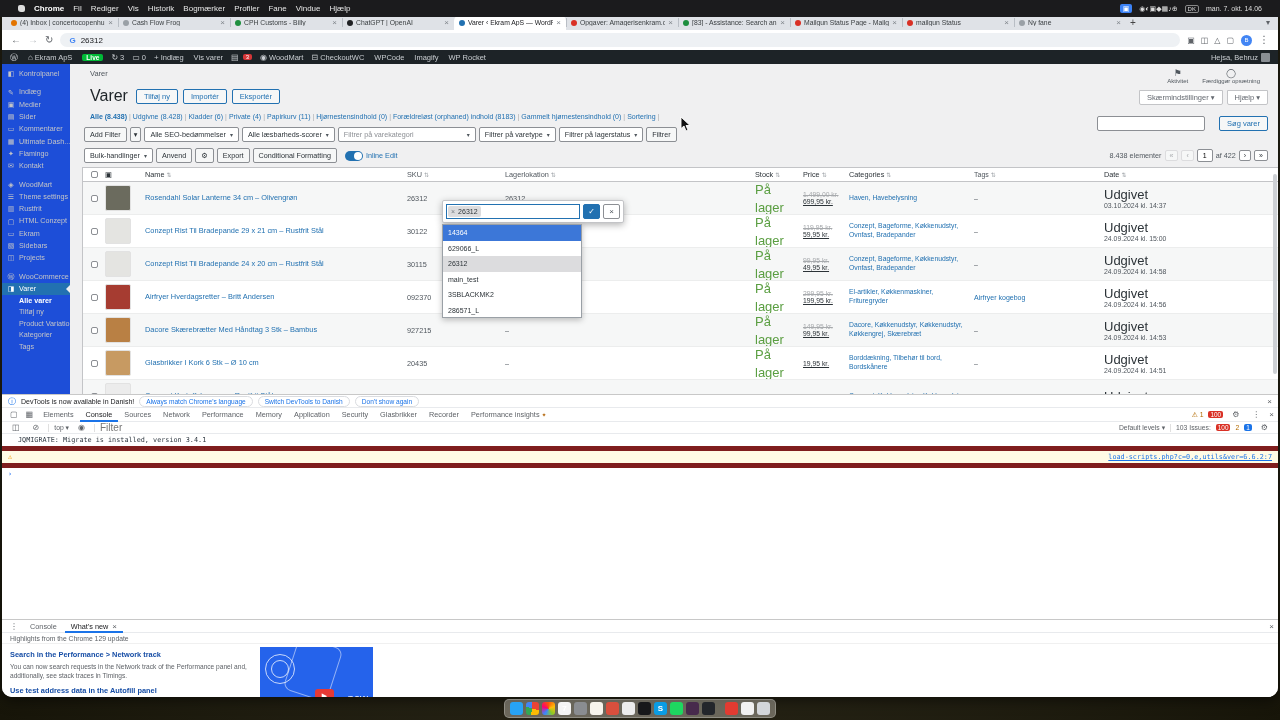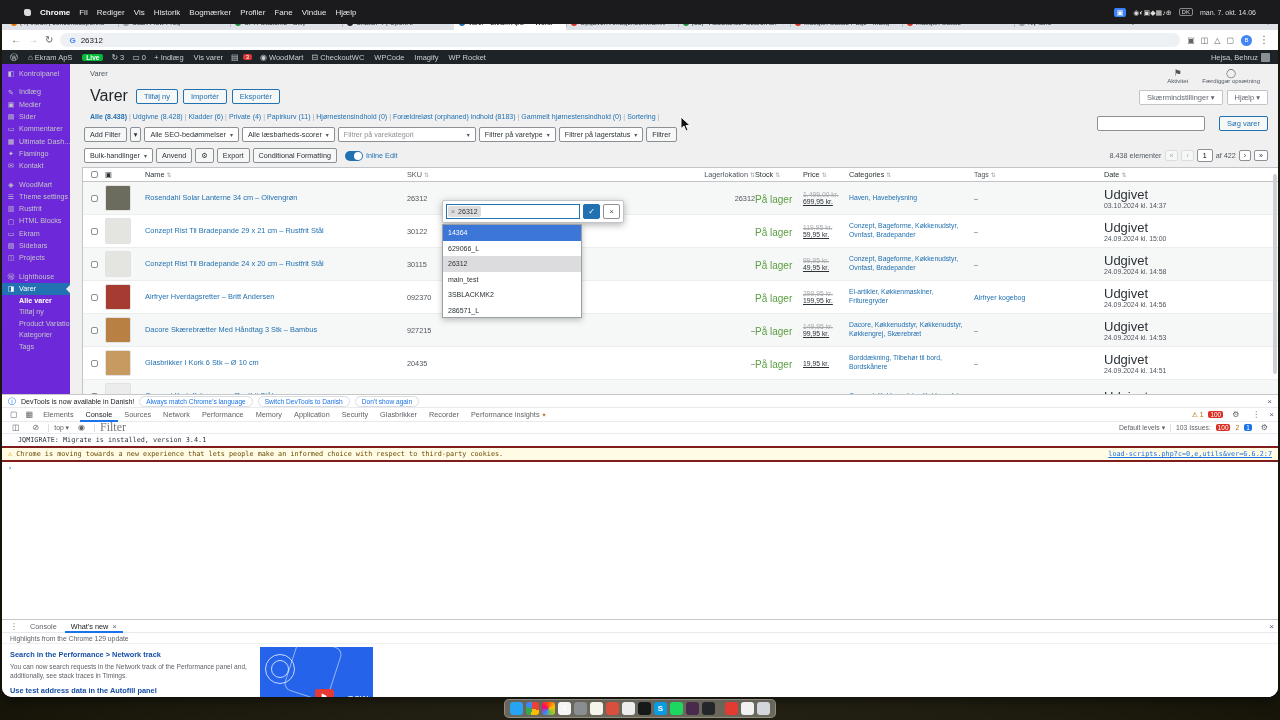--- a/index.html
+++ b/index.html
@@ -1,19 +1,19 @@
 <!DOCTYPE html>
 <html><head>
 <meta charset="utf-8">
 <style>
 *{margin:0;padding:0;box-sizing:border-box}
 body{width:1280px;height:720px;font-family:"Liberation Sans",sans-serif;overflow:hidden;background:#111}
 .desktop{position:relative;width:1280px;height:720px;background:radial-gradient(ellipse at 50% 30%,#4a4631 0%,#2e2b1c 45%,#171509 100%);overflow:hidden}
 
-.menubar{height:24px;background:#1b1b1d;display:flex;align-items:center;gap:9px;padding:0 24px;color:#e6e6e6;font-size:8px;position:relative;z-index:10}
+.menubar{height:17px;background:#1b1b1d;display:flex;align-items:center;gap:9px;padding:0 18px;color:#e6e6e6;font-size:8px;position:relative;z-index:10}
 .apple{width:7px;height:7px;background:#ddd;border-radius:2px 3px 2px 3px;flex:none}
 .mb-item.first{font-weight:bold;color:#fff}
 .mb-right{margin-left:auto;display:flex;gap:7px;align-items:center;font-size:7px;color:#ddd}
 .mb-ic{font-size:7px;line-height:1}
 .mb-ic.hl{background:#3b82f6;border-radius:2px;padding:1px 3px;color:#fff}
 .mb-lang{border:1px solid #888;border-radius:2px;padding:0 2px;font-size:6px}
 
 .window{position:absolute;left:2px;right:2px;top:13px;bottom:23px;display:flex;flex-direction:column;background:#fff;border-radius:0 0 10px 10px;overflow:hidden;box-shadow:0 3px 14px rgba(0,0,0,.55)}
 .tabstrip{height:17px;background:#dfe2e7;display:flex;align-items:flex-end;padding:2px 4px 0 4px;flex:none}
 .tab{width:112px;height:15px;display:flex;align-items:center;gap:3px;padding:0 5px;border-radius:6px 6px 0 0;font-size:6.8px;color:#3c4043;position:relative;flex:none}
@@ -35,21 +35,21 @@
 
 .adminbar{height:14px;background:#1d2327;display:flex;align-items:center;gap:8px;padding:0 8px;color:#c9cdd1;font-size:7.5px;flex:none}
 .ab-item{display:flex;align-items:center;gap:2px;white-space:nowrap}
 .ab-item .ic{font-size:8px}
 .ab-item.live .lbl{background:#00ba37;color:#fff;border-radius:2px;padding:0 4px;font-size:6.5px;font-weight:bold}
 .ab-badge{background:#d63638;color:#fff;border-radius:2px;padding:0 3px;font-size:6px}
 .ab-right{margin-left:auto;display:flex;align-items:center;gap:3px}
 .ab-avatar{width:9px;height:9px;background:#8a8f94;border-radius:1px}
 
 .wpbody{flex:0 0 330px;display:flex;position:relative;overflow:hidden}
-.sidebar{flex:0 0 68px;background:#6d28d9;color:#c3c4c7;font-size:7.2px;padding-top:4px;overflow:hidden}
+.sidebar{flex:0 0 68px;background:#1d4ed8;color:#c3c4c7;font-size:7.2px;padding-top:4px;overflow:hidden}
 .sb-item{display:flex;align-items:center;gap:4px;padding:2.2px 5px;line-height:1.1;white-space:nowrap}
 .sb-item .ic{font-size:7px;width:8px;text-align:center;flex:none}
 .sb-item.sep{margin-top:6px}
 .sb-item.active{background:#2271b1;color:#fff;position:relative}
 .sb-item.active::after{content:"";position:absolute;right:0;top:50%;transform:translateY(-50%);border:4px solid transparent;border-right-color:#f0f0f1}
 .sb-sub .sb-item{padding:1.8px 5px 1.8px 17px}
 .sb-sub .current{color:#fff;font-weight:bold}
 .content{flex:1;background:#f0f0f1;position:relative;color:#3c434a;overflow:hidden}
 .crumb{padding:5px 0 0 20px;font-size:7.5px;color:#50575e}
 .hub{position:absolute;top:4px;right:18px;display:flex;gap:14px;text-align:center;font-size:6px;color:#50575e}
@@ -81,31 +81,31 @@
 
 .table{position:absolute;left:12px;right:0;top:103px;background:#fff;border:1px solid #c3c4c7;border-right:none}
 .th-row{display:flex;height:14px;align-items:center;border-bottom:1px solid #c3c4c7;font-size:7.3px;color:#2c3338}
 .sortable::after{content:"⇅";font-size:6px;color:#a0a5aa;margin-left:2px}
 .tbody .tr{display:flex;align-items:center;min-height:33px;height:33px;border-bottom:1px solid #eceded;overflow:hidden}
 .tbody .tr:nth-child(odd){background:#f6f7f7}
 .c-cb{flex:0 0 22px;display:flex;justify-content:center}
 .c-img{flex:0 0 40px}
 .c-name{flex:0 0 262px;padding-right:10px}
 .c-sku{flex:0 0 98px}
-.c-loc{flex:0 0 250px;text-align:right}
+.c-loc{flex:0 0 250px;text-align:left}
 .c-stock{flex:0 0 48px}
 .c-price{flex:0 0 46px;padding-right:4px}
 .c-cats{flex:0 0 125px;padding-right:8px}
 .c-tags{flex:0 0 130px;font-size:7px;color:#50575e}
 .c-date{flex:1}
 .cb{width:7px;height:7px;border:1px solid #8c8f94;border-radius:2px;background:#fff;display:inline-block}
 .thumb{width:26px;height:26px;border-radius:2px;display:block;background:#ededed;border:1px solid #e2e2e2}
 .c-name a{color:#2271b1;text-decoration:none;font-size:7.4px;line-height:1.25;display:block}
 .c-sku,.c-loc{color:#50575e;font-size:7.3px}
-.instock{color:#5a9e41;font-size:10px}
+.instock{color:#5a9e41;font-size:13px}
 .old{display:block;text-decoration:line-through;color:#a7aaad;font-size:6.8px}
 .newp{display:block;text-decoration:underline;color:#2c3338;font-size:6.8px}
 .c-cats a{color:#2271b1;font-size:6.8px;line-height:1.3;text-decoration:none;display:block}
 .c-tags .link{color:#2271b1}
 .pub{display:block;font-size:13px;color:#2c3338}
 .dtx{display:block;font-size:6.9px;color:#50575e}
 .wp-scroll{position:absolute;right:1px;top:110px;width:4px;height:200px;background:#cdd0d4;border-radius:2px}
 
 .popup{position:absolute;left:372px;top:136px;z-index:8;font-size:7.3px}
 .popup-panel{background:#fff;border:1px solid #c3c4c7;box-shadow:0 2px 7px rgba(0,0,0,.3);padding:3px;display:flex;gap:3px;width:182px;border-radius:2px;align-items:center}
@@ -131,23 +131,23 @@
 .ticon{padding:0 4px;color:#5f6368;font-size:8px}
 .dt-tab{padding:0 6px;height:14px;line-height:14px;font-size:7.3px;color:#5f6368;white-space:nowrap}
 .dt-tab.active{color:#202124;box-shadow:inset 0 -2px 0 #1a73e8}
 .dt-tab.flag::after{content:"✦";color:#b06000;font-size:6px;margin-left:2px}
 .dt-right{margin-left:auto;display:flex;align-items:center;gap:5px}
 .b-warn{color:#b26a00;font-size:6.8px}
 .b-err{background:#d93025;color:#fff;border-radius:2px;padding:0 2px;font-size:6.4px}
 .b-info{background:#1a73e8;color:#fff;border-radius:2px;padding:0 2px;font-size:6.4px}
 .dt-toolbar{height:12px;display:flex;align-items:center;gap:5px;padding:0 6px;border-bottom:1px solid #e8eaed;flex:none;font-size:6.8px}
 .vsep{width:1px;height:8px;background:#e0e0e0}
-.filter-box{border:none;background:transparent;font-size:12px;width:60px;color:#202124;font-family:Liberation Serif, serif}
+.filter-box{border:none;background:transparent;font-size:10px;width:60px;color:#202124;font-family:Liberation Sans, sans-serif}
 .dt-logs{flex:1;font-family:"DejaVu Sans Mono",monospace;font-size:6.8px;color:#303942;overflow:hidden;background:#fff}
-.log-row{padding:2px 6px 2px 16px;border-bottom:2px solid #7f1d1d}
+.log-row{padding:2px 6px 2px 16px;border-bottom:5px solid #7f1d1d}
 .log-warn{background:#fffbe5;color:#6a4a00;display:flex;align-items:center;gap:4px;padding-left:6px}
 .log-warn .src{margin-left:auto;color:#1a73e8;text-decoration:underline;white-space:nowrap}
 .warn-ic{color:#f29900;font-size:7px}
 .prompt-row{padding:2px 6px;color:#367cf1;font-weight:bold}
 
 .drawer{flex:1;display:flex;flex-direction:column;border-top:1px solid #c8c8c8;background:#fff;overflow:hidden}
 .dr-tabs{height:13px;display:flex;align-items:center;gap:2px;padding:0 4px;border-bottom:1px solid #e8eaed;flex:none;font-size:7.3px;color:#5f6368}
 .dr-tab{padding:0 6px;height:13px;line-height:13px}
 .dr-tab.active{color:#202124;box-shadow:inset 0 -2px 0 #1a73e8;display:flex;gap:4px;align-items:flex-end}
 .dr-sub{height:11px;line-height:11px;padding:0 8px;font-size:6.8px;color:#5f6368;border-bottom:1px solid #f0f0f0;flex:none}
@@ -359,33 +359,33 @@
               <span class="ic">◈</span>
               <span>WoodMart</span>
             </div><div class="sb-item">
               <span class="ic">☰</span>
               <span>Theme settings</span>
             </div><div class="sb-item">
               <span class="ic">▥</span>
               <span>Rustfrit</span>
             </div><div class="sb-item">
               <span class="ic">▢</span>
-              <span>HTML Blocks</span>
+              <span>HTML Conzept</span>
             </div><div class="sb-item">
               <span class="ic">▭</span>
               <span>Ekram</span>
             </div><div class="sb-item">
               <span class="ic">▧</span>
               <span>Sidebars</span>
             </div><div class="sb-item">
               <span class="ic">◫</span>
               <span>Projects</span>
             </div><div class="sb-item sep">
               <span class="ic">Ⓦ</span>
-              <span>Lighthouse</span>
+              <span>WooCommerce</span>
             </div><div class="sb-item active">
               <span class="ic">◨</span>
               <span>Varer</span>
             </div></span>
         <div class="sb-sub">
             <div class="sb-item current">
               <span>Alle varer</span>
             </div>
             <div class="sb-item">
               <span>Tilføj ny</span>
@@ -743,21 +743,20 @@
           <span class="b-err">100</span>
           <span class="b-warn">2</span>
           <span class="b-info">1</span>
           <span class="ticon">⚙</span>
         </span>
       </div>
       <div class="dt-logs">
         <div class="log-row">JQMIGRATE: Migrate is installed, version 3.4.1</div>
         <div class="log-row log-warn">
           <span class="warn-ic">⚠</span>
-          <span>Chrome is moving towards a new experience that lets people make an informed choice with respect to third-party cookies.</span>
           <span class="src">load-scripts.php?c=0,e,utils&amp;ver=6.6.2:7</span>
         </div>
         <div class="prompt-row">›</div>
       </div>
     </div>
 
     <div class="drawer">
       <div class="dr-tabs">
         <span class="ticon">⋮</span>
         <span class="dr-tab">Console</span>

